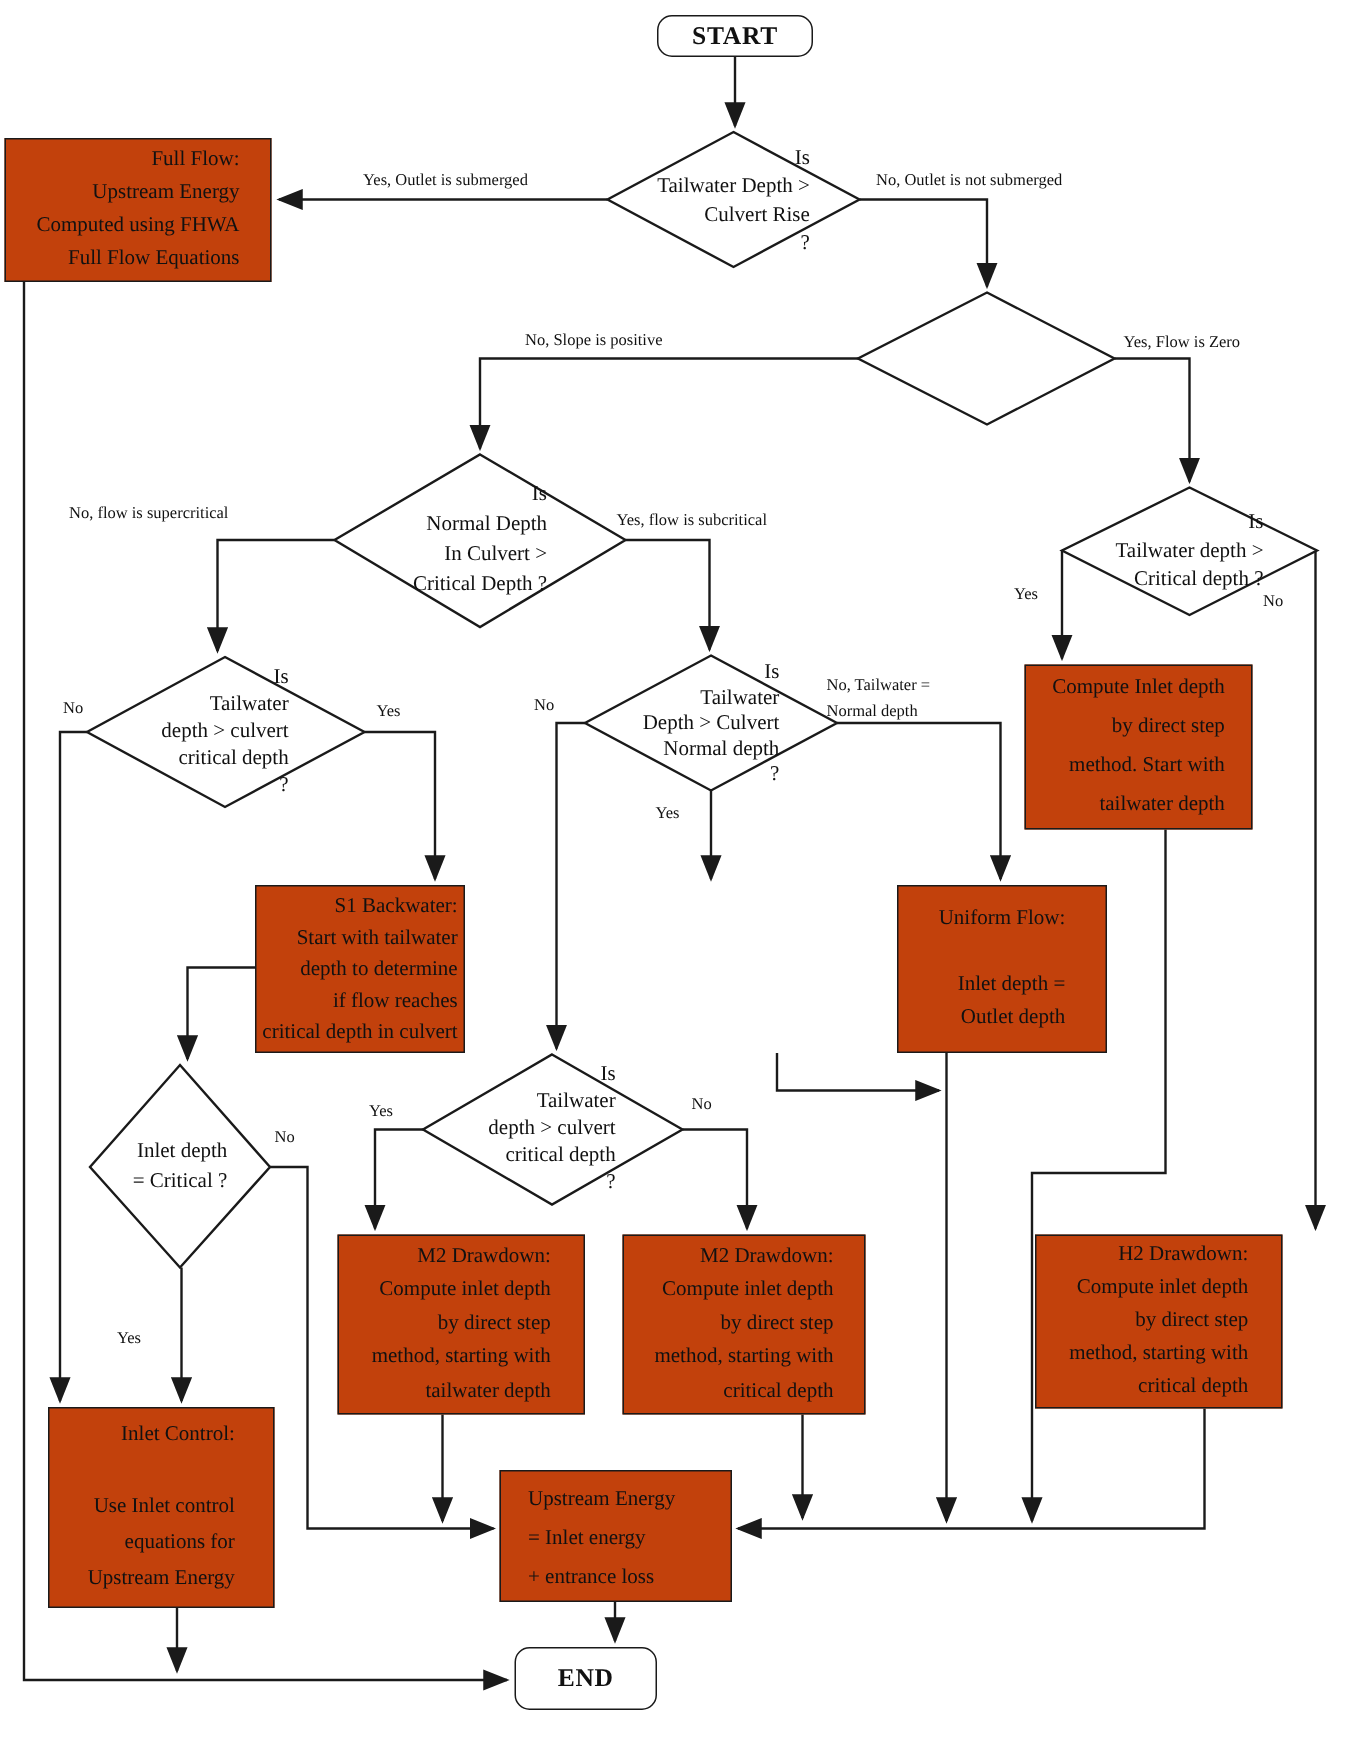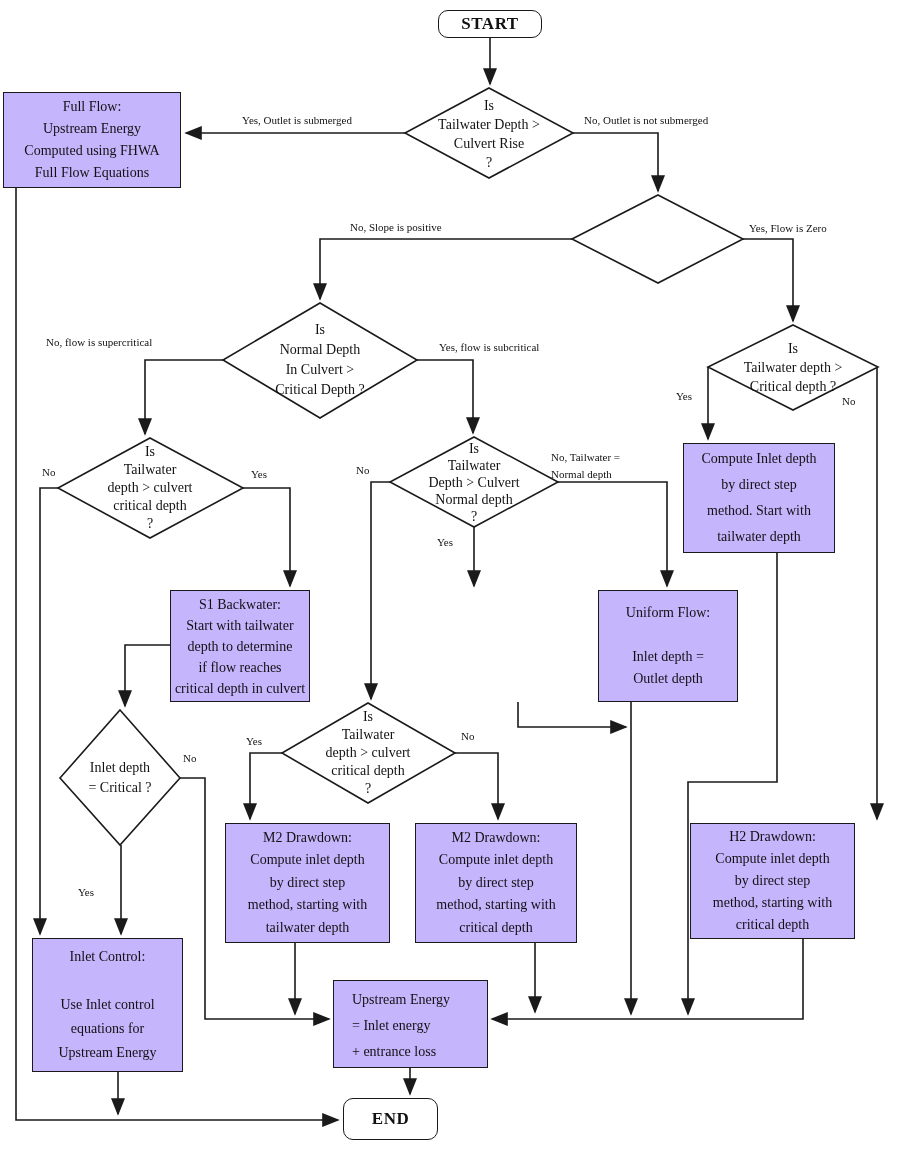--- a/index.html
+++ b/index.html
@@ -6,23 +6,23 @@
   #canvas{
     position:relative;width:900px;height:1165px;background:#ffffff;
     font-family:"Liberation Serif","DejaVu Serif",serif;color:#111;
     overflow:hidden;
   }
   #wires{position:absolute;left:0;top:0;width:900px;height:1165px;}
   .conn{fill:none;stroke:#1a1a1a;stroke-width:1.6px;}
   .diamond{fill:#ffffff;stroke:#1a1a1a;stroke-width:1.6px;}
   .node{
     position:absolute;display:flex;align-items:center;justify-content:center;
-    text-align:center;white-space:pre-line;font-size:14px;z-index:2;
+    text-align:right;white-space:pre-line;font-size:14px;z-index:2;
   }
-  .box{background:#c4b5fd;border:1.6px solid #1a1a1a;box-sizing:border-box;}
+  .box{background:#c2410c;border:1.6px solid #1a1a1a;box-sizing:border-box;}
   .term{
     background:#ffffff;border:1.9px solid #1a1a1a;border-radius:10px;
     font-weight:bold;font-size:17px;letter-spacing:0.5px;box-sizing:border-box;
   }
   .dtext{background:transparent;}
   .left{display:block;text-align:left;padding:6px 0 0 18px;box-sizing:border-box;}
   .elabel{
     position:absolute;font-size:11px;white-space:pre-line;z-index:3;
     line-height:17px;
   }
@@ -149,21 +149,21 @@
 critical depth
 ?</div>
   <div class="node dtext" style="left:62px;top:744px;width:116px;height:68px;line-height:20px">Inlet depth
 = Critical ?</div>
 
   <div class="elabel" style="left:192px;top:112px;width:210px;text-align:center">Yes, Outlet is submerged</div>
   <div class="elabel" style="left:584px;top:112px;width:258px">No, Outlet is not submerged</div>
   <div class="elabel" style="left:350px;top:219px;width:208px;text-align:left">No, Slope is  positive</div>
   <div class="elabel" style="left:749px;top:220px;width:150px">Yes, Flow is Zero</div>
   <div class="elabel" style="left:46px;top:334px;width:180px">No, flow is supercritical</div>
-  <div class="elabel" style="left:439px;top:339px;width:190px">Yes, flow is subcritical</div>
+  <div class="elabel" style="left:411px;top:339px;width:190px">Yes, flow is subcritical</div>
   <div class="elabel" style="left:676px;top:388px;width:40px">Yes</div>
   <div class="elabel" style="left:842px;top:393px;width:36px">No</div>
   <div class="elabel" style="left:42px;top:464px;width:36px">No</div>
   <div class="elabel" style="left:251px;top:466px;width:40px">Yes</div>
   <div class="elabel" style="left:356px;top:462px;width:36px">No</div>
   <div class="elabel" style="left:551px;top:449px;width:122px;text-align:left">No, Tailwater =
 Normal depth</div>
   <div class="elabel" style="left:437px;top:534px;width:40px">Yes</div>
   <div class="elabel" style="left:246px;top:733px;width:40px">Yes</div>
   <div class="elabel" style="left:461px;top:728px;width:36px">No</div>

